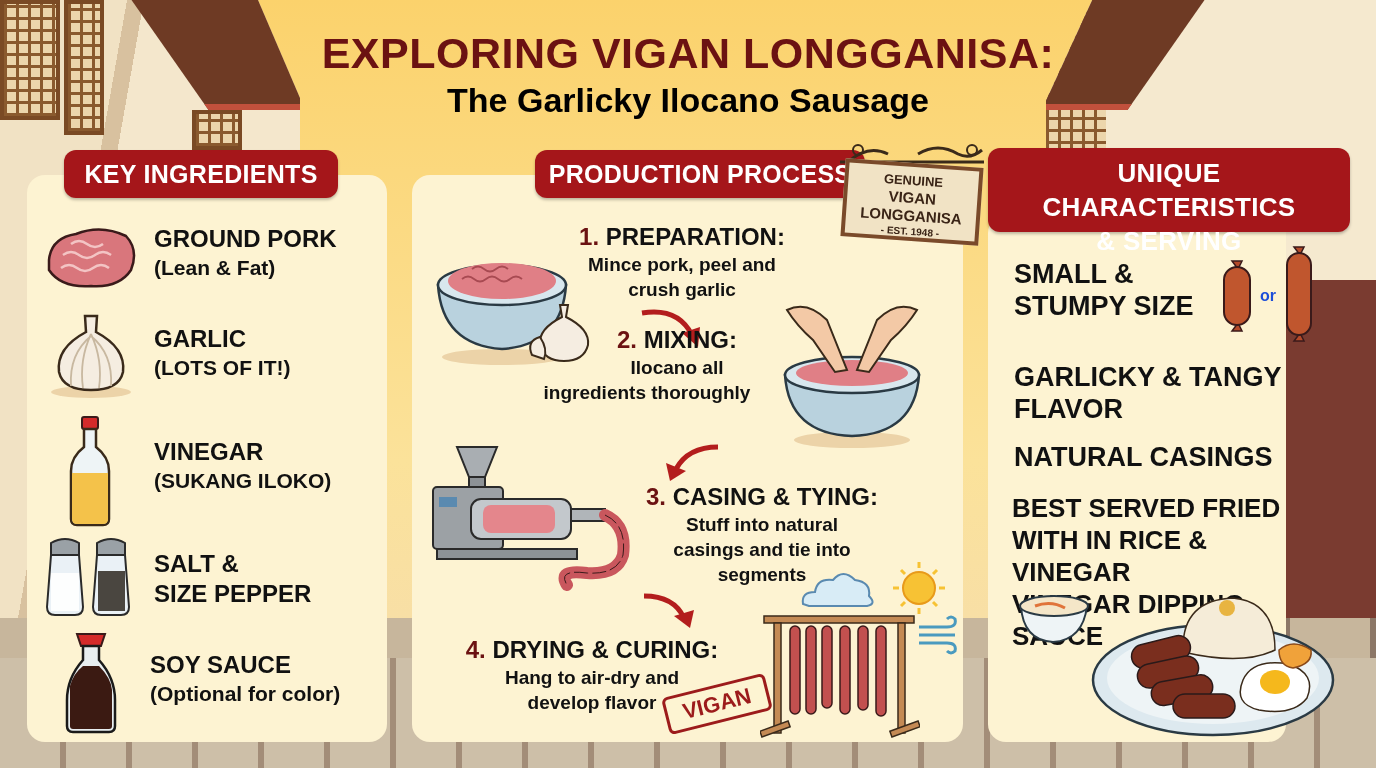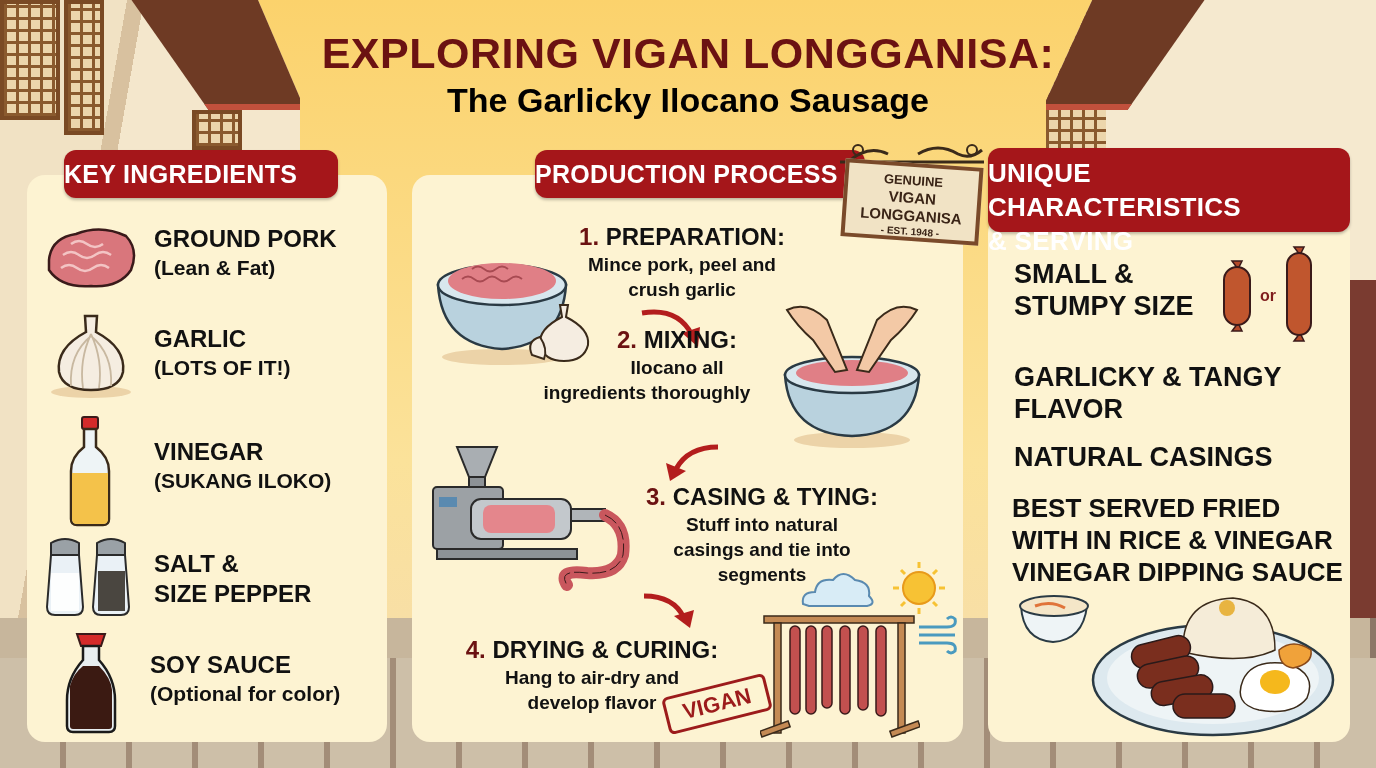--- a/index.html
+++ b/index.html
@@ -62,21 +62,21 @@
   .title-sub {
     font-size: 34px; font-weight: 700; color: #000000; line-height: 44px;
   }
 
   
   .panel {
     position: absolute; background: #fdf3d2; border-radius: 18px;
   }
   .panel-header {
     position: absolute; background: #a5161a; color: #fff; font-weight: 700;
-    border-radius: 12px; text-align: left; box-shadow: 0 2px 3px rgba(0,0,0,0.25);
+    border-radius: 12px; text-align: center; box-shadow: 0 2px 3px rgba(0,0,0,0.25);
     font-size: 25px; letter-spacing: 0.3px;
   }
 
   
   .ing-item { position: absolute; left: 0; width: 100%; height: 90px; }
   .ing-icon { position: absolute; left: 14px; width: 100px; height: 90px; }
   .ing-text { position: absolute; left: 127px; top: 14px; }
   .ing-name { font-size: 24px; font-weight: 700; color: #111; line-height: 30px; }
   .ing-note { font-size: 21px; font-weight: 700; color: #111; line-height: 28px; }
 
@@ -99,21 +99,21 @@
 
   
   .char-item { position: absolute; left: 26px; font-size: 27px; font-weight: 700; color: #111; line-height: 32px; }
 
   .stamp {
     position: absolute; left: 664px; top: 685px; width: 106px; height: 38px;
     transform: rotate(-14deg); border: 3px solid #9c1b1b; border-radius: 6px;
     color: #9c1b1b; font-weight: 700; font-size: 22px; text-align: center; line-height: 32px;
     background: rgba(253,243,210,0.85);
   }
-  .or-label { position: absolute; font-size: 16px; font-weight: 700; color: #7f1d1d; }
+  .or-label { position: absolute; font-size: 16px; font-weight: 700; color: #1d4ed8; }
 </style>
 </head>
 <body>
 
 <div class="bg">
   <div class="sky"></div>
   <div class="bldg-left">
     <div class="roof"></div>
     <div class="win" style="left:0;top:0;width:60px;height:120px;"></div>
     <div class="win" style="left:64px;top:0;width:40px;height:135px;"></div>
@@ -314,21 +314,21 @@
   <path d="M2 22 L146 22 M10 22 Q30 4 50 14 M80 14 Q100 2 120 14 Q132 20 144 10" stroke="#3a2a1a" stroke-width="3" fill="none"></path>
   <circle cx="20" cy="10" r="5" stroke="#3a2a1a" stroke-width="2" fill="none"></circle>
   <circle cx="134" cy="10" r="5" stroke="#3a2a1a" stroke-width="2" fill="none"></circle>
 </svg>
 <div class="sign">
   <div class="sign-l1">GENUINE</div>
   <div class="sign-l2">VIGAN LONGGANISA</div>
   <div class="sign-l3">- EST. 1948 -</div>
 </div>
 
-<div class="panel" style="left:988px;top:215px;width:362px;height:527px;">
+<div class="panel" style="left:988px;top:215px;width:298px;height:527px;">
   <div class="char-item" style="top:43px;">
     <div>SMALL &amp;</div>
     <div>STUMPY SIZE</div>
   </div>
   <svg style="position:absolute;left:230px;top:40px;width:38px;height:82px;" viewBox="0 0 38 82">
     <path d="M14 6 L24 6 L20 14 Z M14 76 L24 76 L20 68 Z" fill="#b44a2a" stroke="#3a1a1a" stroke-width="1.5"></path>
     <rect x="6" y="12" width="26" height="58" rx="13" fill="#c0562e" stroke="#3a1a1a" stroke-width="2"></rect>
   </svg>
   <div class="or-label" style="left:272px;top:72px;">or</div>
   <svg style="position:absolute;left:294px;top:30px;width:34px;height:100px;" viewBox="0 0 34 100">

